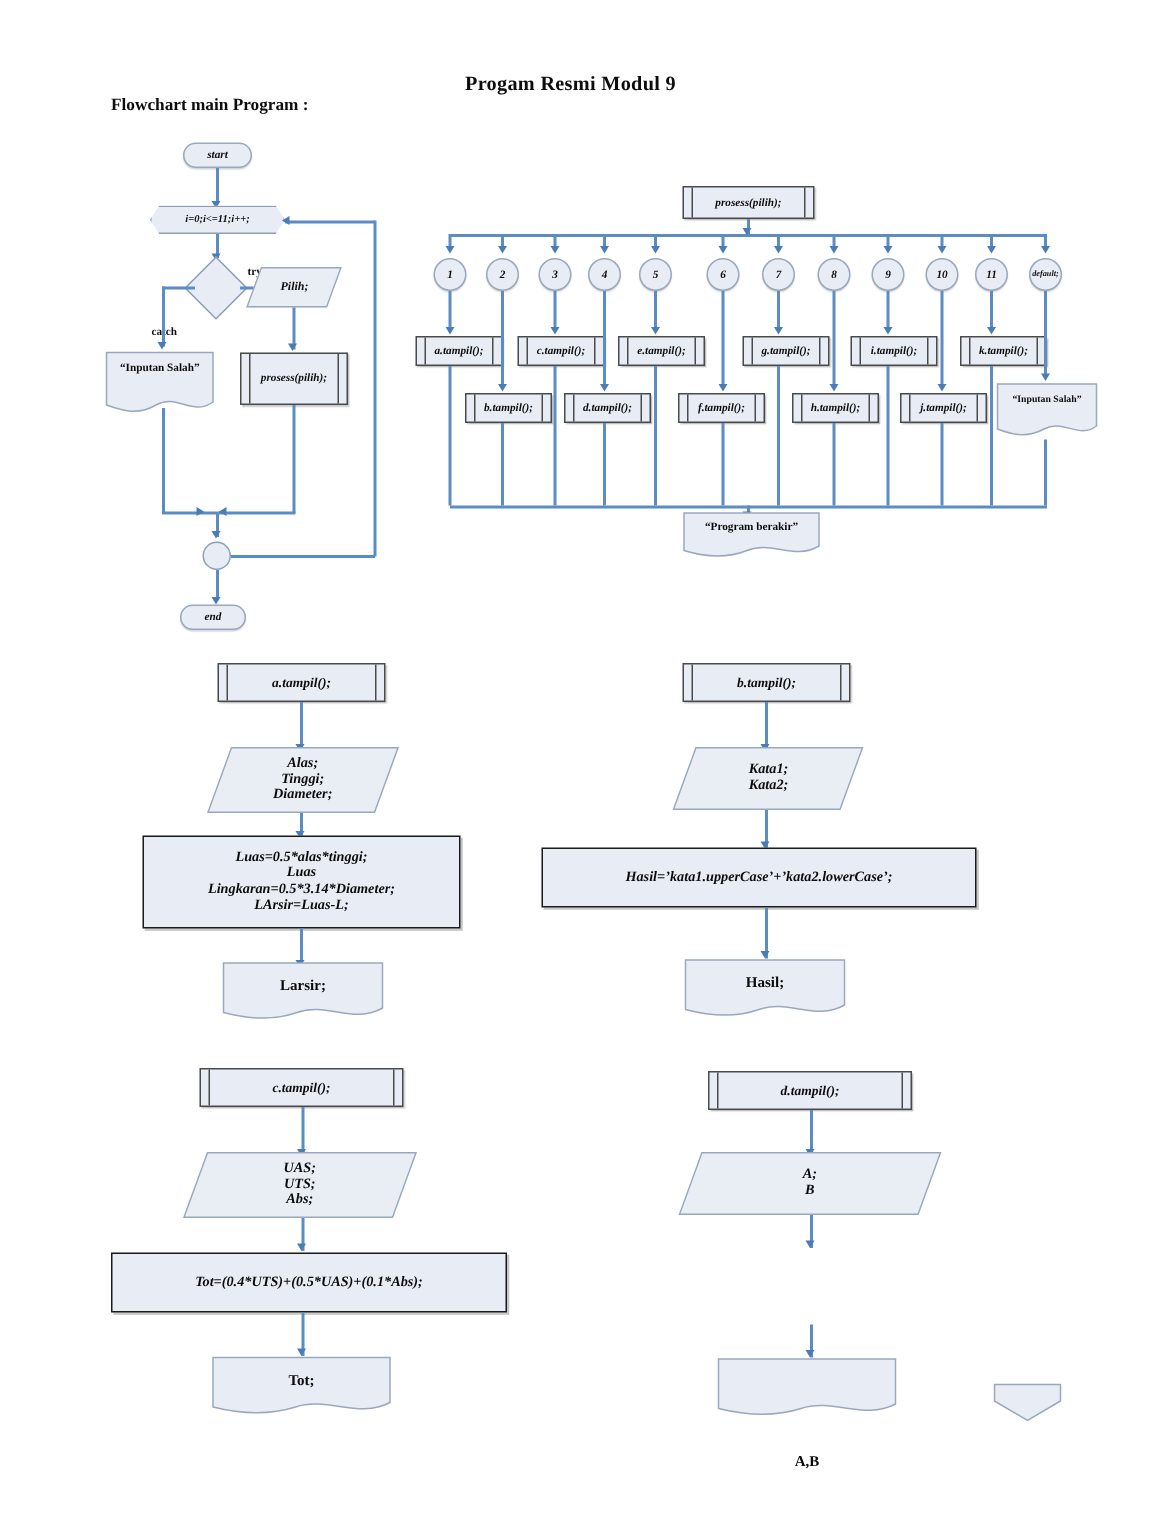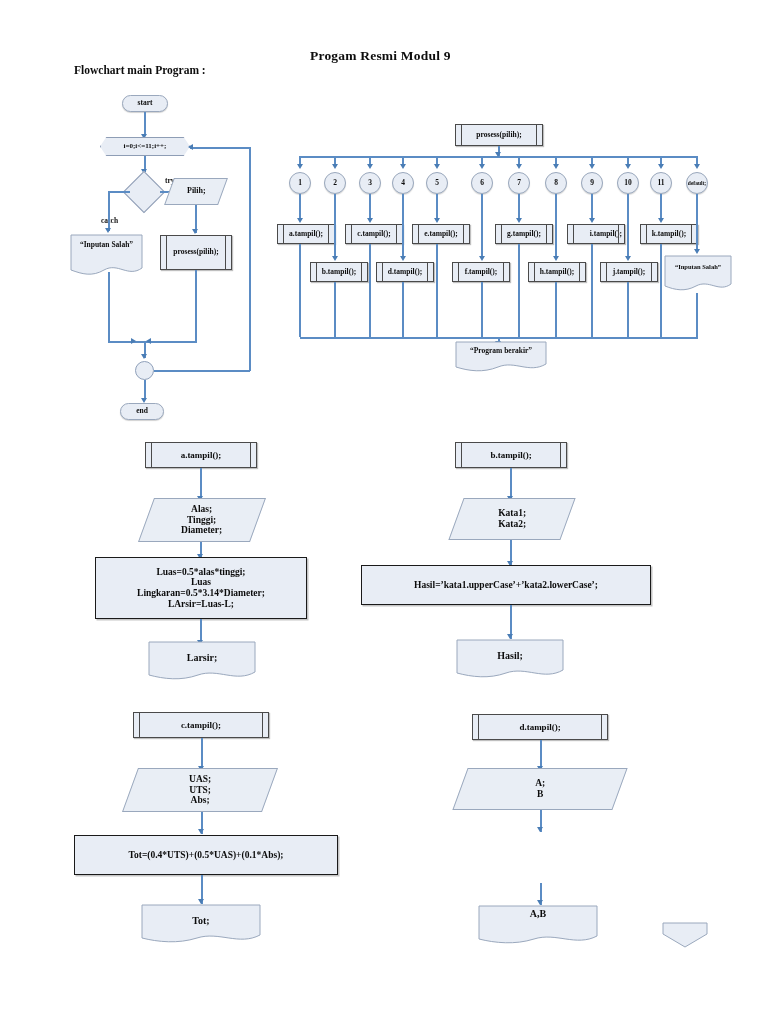--- a/index.html
+++ b/index.html
@@ -24,21 +24,21 @@
     position:absolute;font-size:7.5px;font-weight:bold;color:#111;white-space:nowrap;
   }
 
   
   .node{
     position:absolute;box-sizing:border-box;
     display:flex;align-items:center;justify-content:center;
     text-align:center;color:#0b0b0b;font-weight:bold;
     background:#e8edf5;line-height:1.12;
   }
-  .node .txt{display:block;padding:0 2px;}
+  .node .txt{display:block;padding:0 2px;font-style:italic;}
 
   
   .term{
     border:1px solid #9aa8bd;border-radius:999px;
     background:#e8edf5;font-size:7.5px;
     box-shadow:0 1px 1px rgba(0,0,0,.18);
   }
   
   .diamond{
     background:#e8edf5;border:1px solid #8e9db5;
@@ -251,21 +251,21 @@
     </div>
   <div class="node pre" style="left:345px;top:224px;width:58px;height:20px;">
     <span class="txt">c.tampil();</span>
     </div>
   <div class="node pre" style="left:412px;top:224px;width:58px;height:20px;">
     <span class="txt">e.tampil();</span>
     </div>
   <div class="node pre" style="left:495px;top:224px;width:58px;height:20px;">
     <span class="txt">g.tampil();</span>
     </div>
-  <div class="node pre" style="left:567px;top:224px;width:58px;height:20px;justify-content:flex-end;">
+  <div class="node pre" style="left:567px;top:224px;width:58px;height:20px;">
     <span class="txt">i.tampil();</span>
     </div>
   <div class="node pre" style="left:640px;top:224px;width:58px;height:20px;">
     <span class="txt">k.tampil();</span>
     </div>
 
   <div class="node pre" style="left:310px;top:262px;width:58px;height:20px;">
     <span class="txt">b.tampil();</span>
     </div>
   <div class="node pre" style="left:376px;top:262px;width:58px;height:20px;">
@@ -425,21 +425,21 @@
   <div class="ln lnv" style="left:540px;top:810px;height:22px;"></div>
   <div class="arw arw-d" style="left:537px;top:827px;"></div>
 
   <div class="ln lnv" style="left:540px;top:883px;height:22px;"></div>
   <div class="arw arw-d" style="left:537px;top:900px;"></div>
 
   <div class="docshape" style="left:478px;top:905px;width:120px;height:42px;font-size:10px;">
     <svg viewBox="0 0 120 42" preserveAspectRatio="none">
       <path d="M1 1 H119 V31 C98 42 78 27 56 34 C37 40 17 38 1 34 Z" fill="#e8edf5" stroke="#9aa8bd" stroke-width="1"></path>
     </svg>
-    <span class="txt" style="padding-top:3px;">A,B</span>
+    <span class="txt" style="padding-top:20px;margin-top:44px;">A,B</span>
   </div>
 
   <div class="pent" style="left:662px;top:922px;width:46px;height:26px;">
     <svg viewBox="0 0 46 26" preserveAspectRatio="none" style="width:100%;height:100%;">
       <path d="M1 1 H45 V12 L23 25 L1 12 Z" fill="#e8edf5" stroke="#9aa8bd" stroke-width="1"></path>
     </svg>
   </div>
 
 </div>
 

